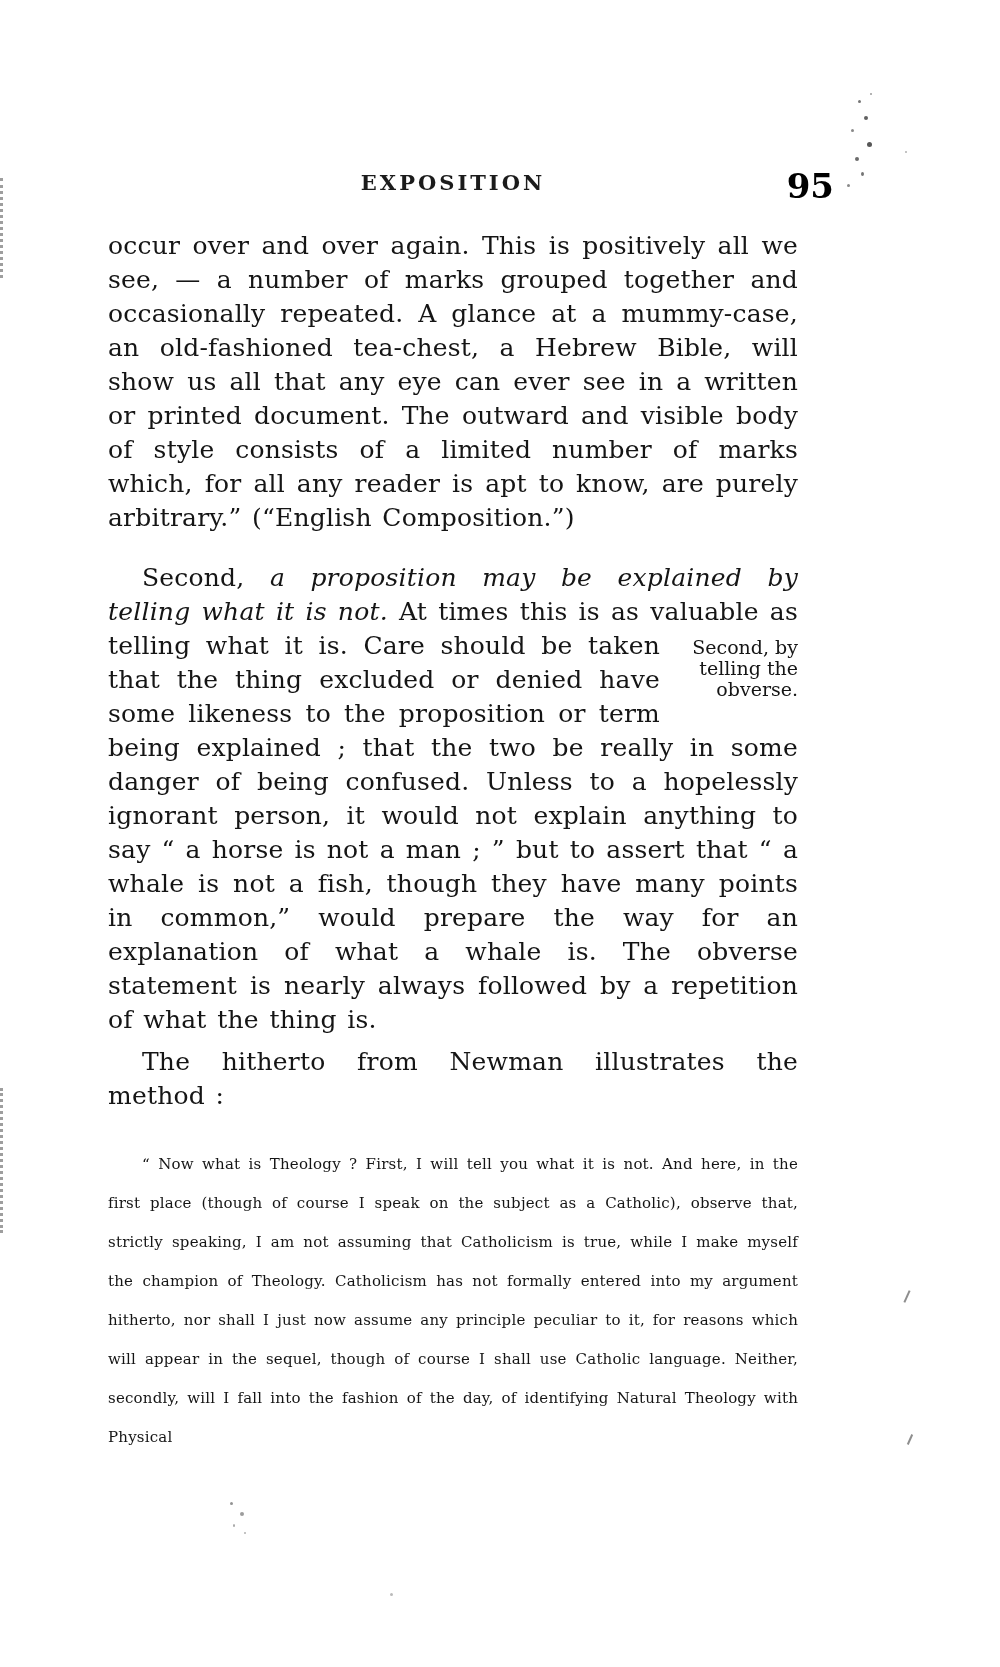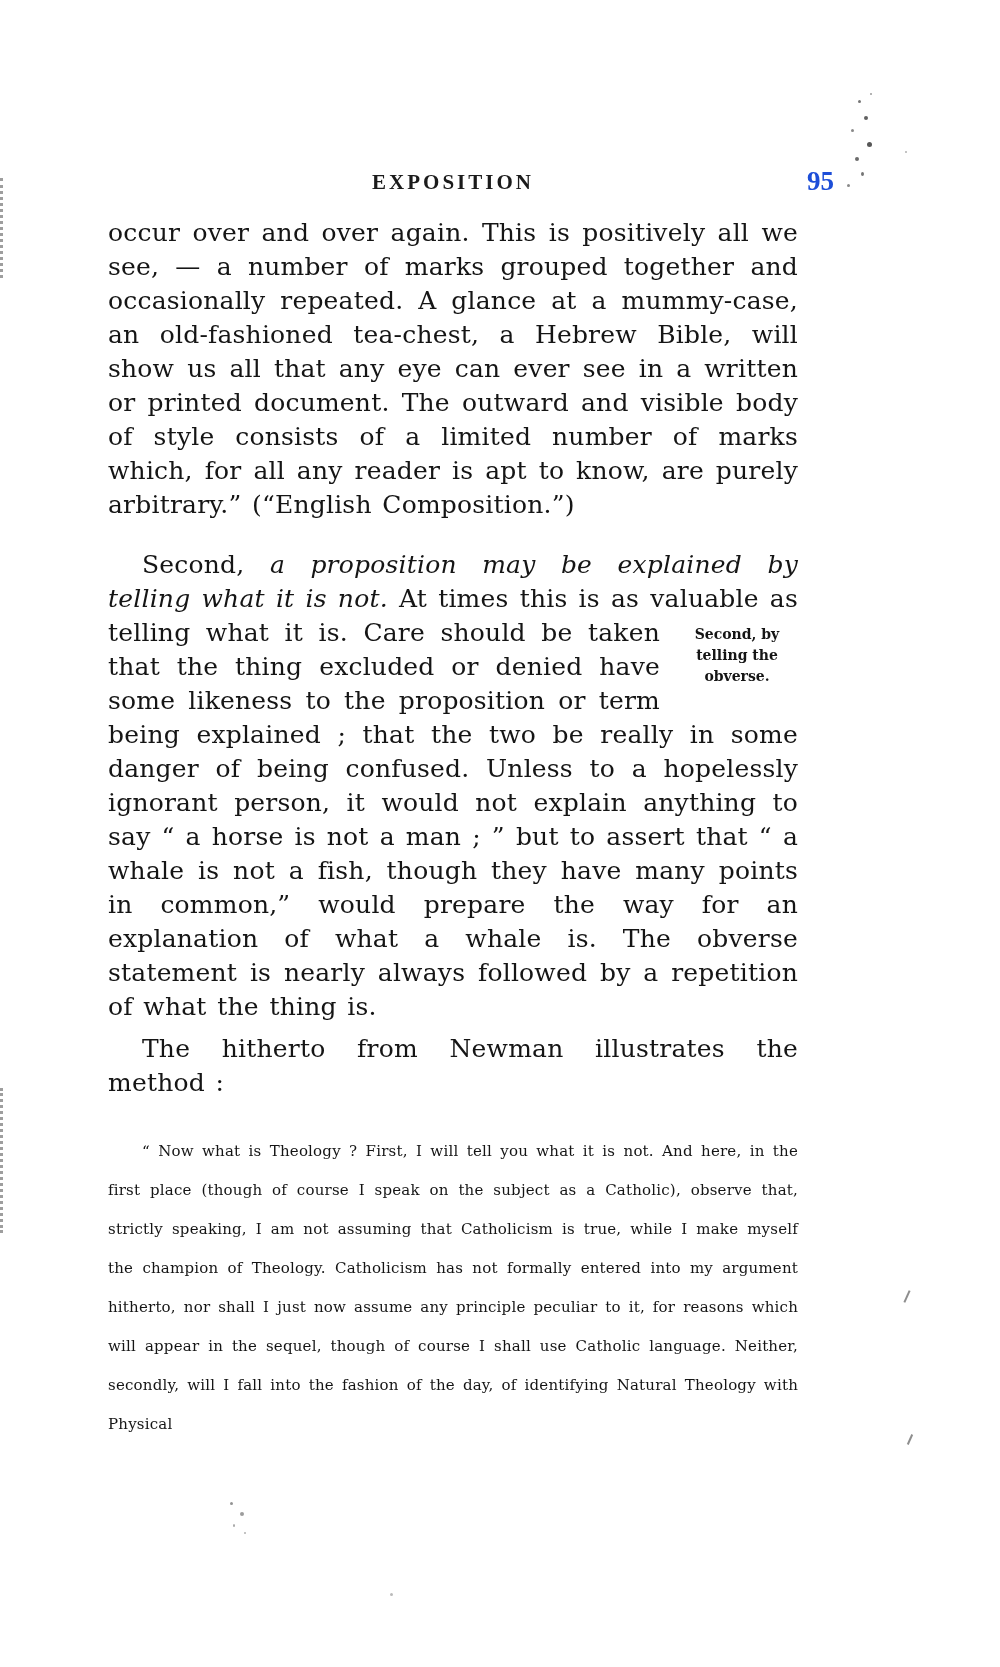--- a/index.html
+++ b/index.html
@@ -14,38 +14,37 @@
   }
   .content{
     position:absolute;
     left:100px; top:170px;
     width:706px;
   }
   .header{
     position:relative;
     width:100%;
     height:34px;
-    margin-bottom:12px;
-    font-family:Liberation Serif, serif;
+    margin-bottom:25px;
   }
   .running-title{
     position:absolute;
     left:0; right:0;
     text-align:center;
     font-size:21px;
     letter-spacing:3px;
     font-weight:bold;
     color:#1b1b1b;
   }
   .page-num{
     position:absolute;
     right:-28px; top:-4px;
-    font-size:27px;
+    font-size:34px;
     font-weight:bold;
-    color:#1d4ed8;
+    color:#000000;
   }
   p{
     margin:8px;
     text-align:justify;
     font-size:25px;
     line-height:34px;
     word-spacing:2.5px;
     letter-spacing:0.2px;
   }
   p.indent{ text-indent:34px; }
@@ -53,24 +52,24 @@
     font-size:15px;
     line-height:39px;
     word-spacing:2px;
   }
   .gap-sm{ height:10px; }
   .gap-md{ height:16px; }
   .margin-note{
     float:right;
     width:122px;
     margin:8px 0 4px 16px;
-    font-size:14px;
+    font-size:19px;
     line-height:21px;
-    font-weight:bold;
-    text-align:center;
+    font-weight:normal;
+    text-align:right;
     text-indent:0;
     word-spacing:0;
     letter-spacing:0;
   }
   .em{ font-style:italic; }
   
   .speck{
     position:absolute;
     background:#3a3a3a;
     border-radius:50%;

